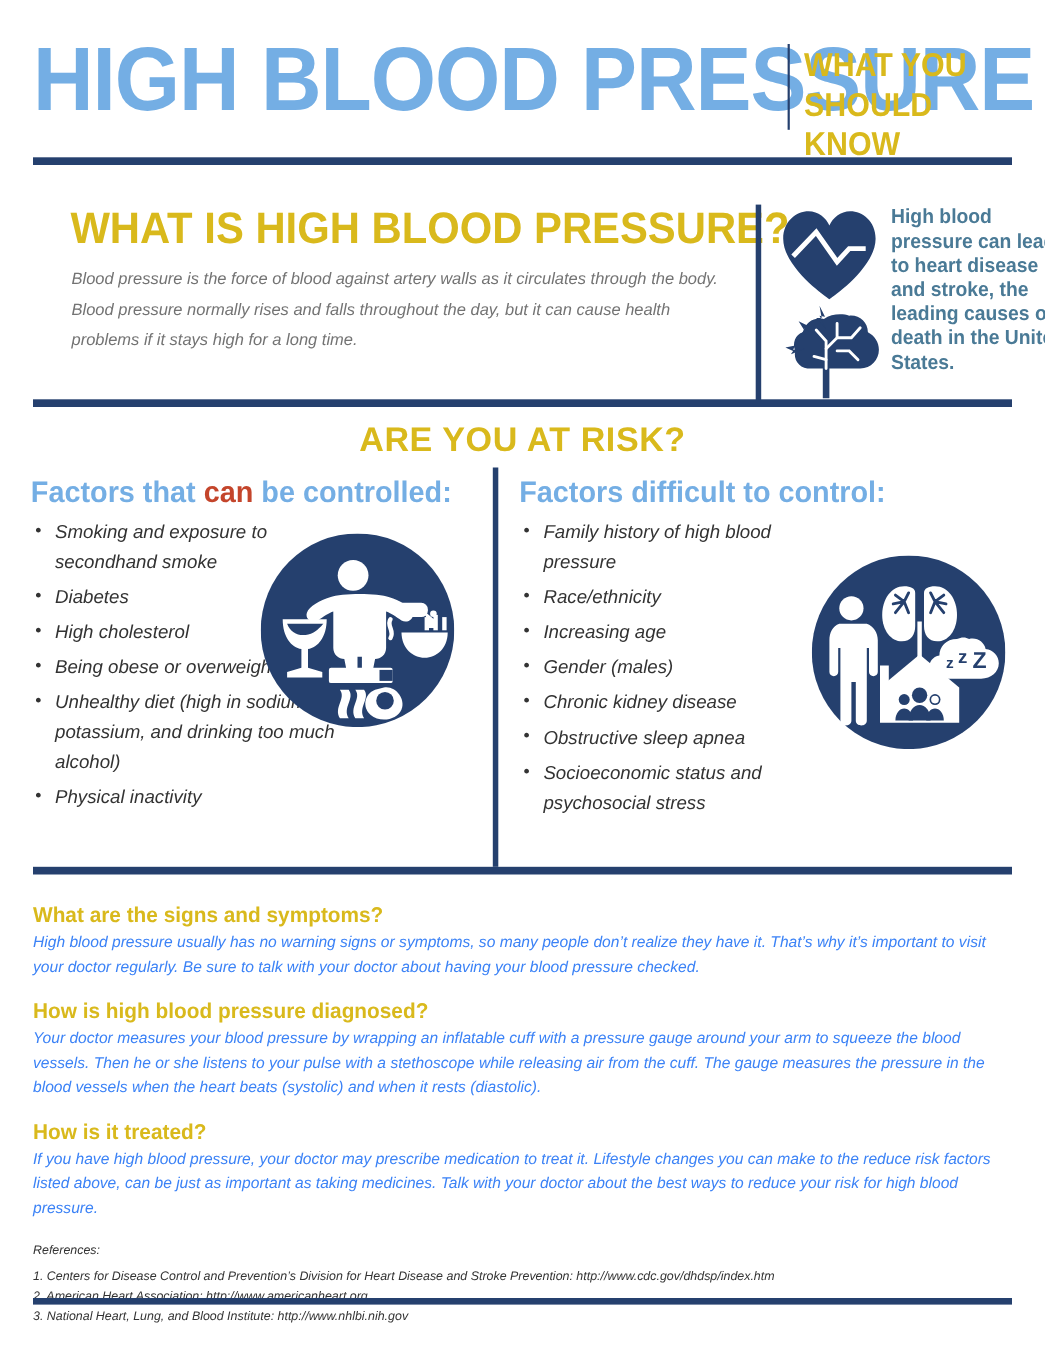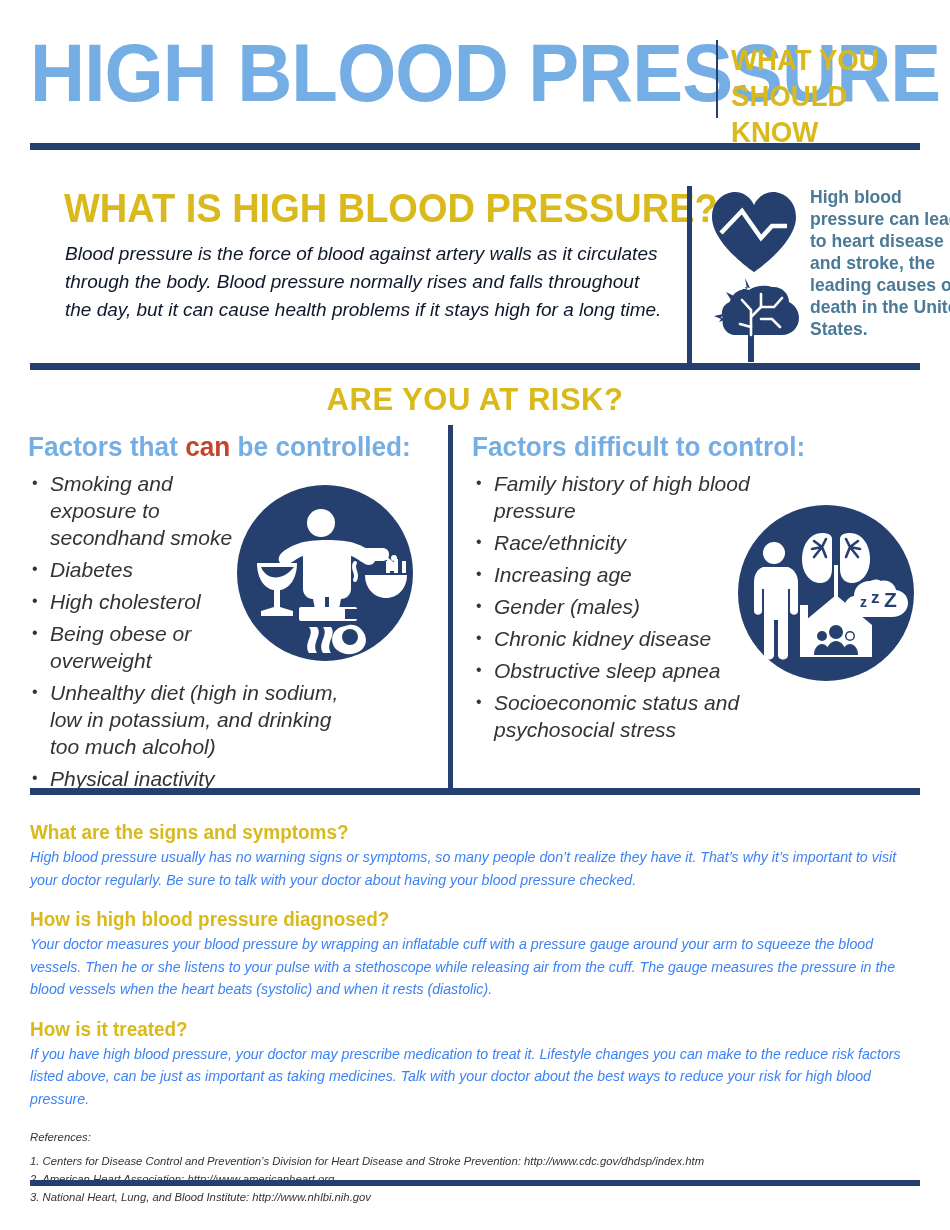--- a/index.html
+++ b/index.html
@@ -92,23 +92,23 @@
     transform: scaleX(0.95);
     transform-origin: left top;
     white-space: nowrap;
   }
   #what-body {
     position: absolute;
     left: 29px; top: 68px;
     width: 600px;
     font-family: "Liberation Sans", sans-serif;
     font-style: italic;
-    font-size: 19px;
+    font-size: 15px;
     line-height: 28px;
-    color: #0f172a;
+    color: #737373;
   }
   #what-divider {
     position: absolute;
     left: 651px; top: 14px;
     width: 5px; height: 182px;
     background: #25406e;
   }
   #heart-brain-icons {
     position: absolute;
     left: 668px; top: 14px;
@@ -170,21 +170,21 @@
   }
   ul.factor-list {
     list-style: none;
     margin: 0;
     padding: 0;
   }
   ul.factor-list li {
     position: relative;
     font-family: "Liberation Sans", sans-serif;
     font-style: italic;
-    font-size: 21px;
+    font-size: 17px;
     line-height: 27px;
     color: #333333;
     padding-left: 22px;
     margin-bottom: 5px;
   }
   ul.factor-list li::before {
     content: "\2022";
     position: absolute;
     left: 4px;
     top: -1px;

